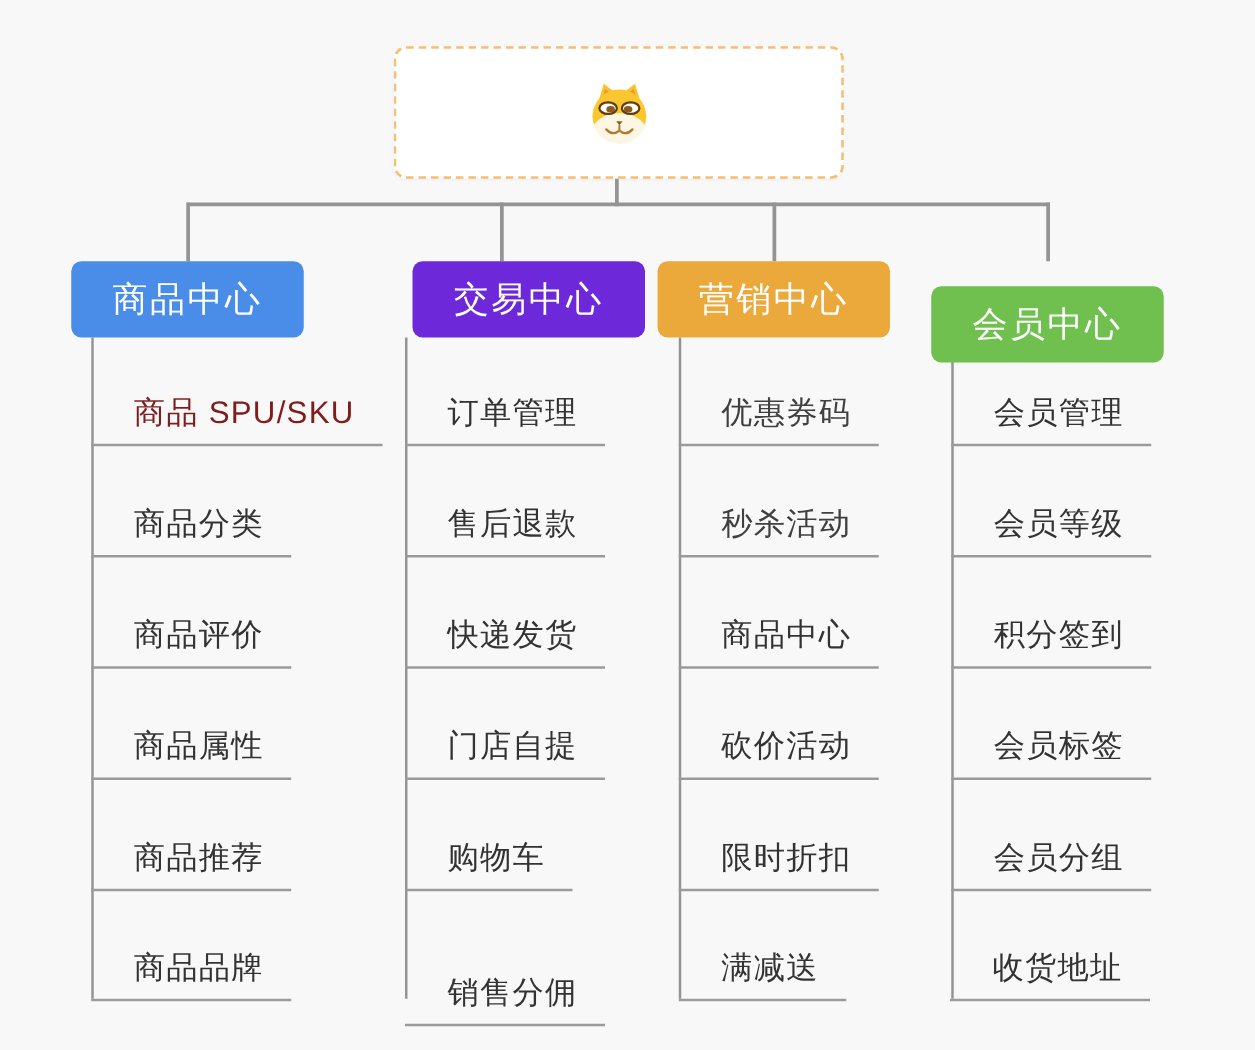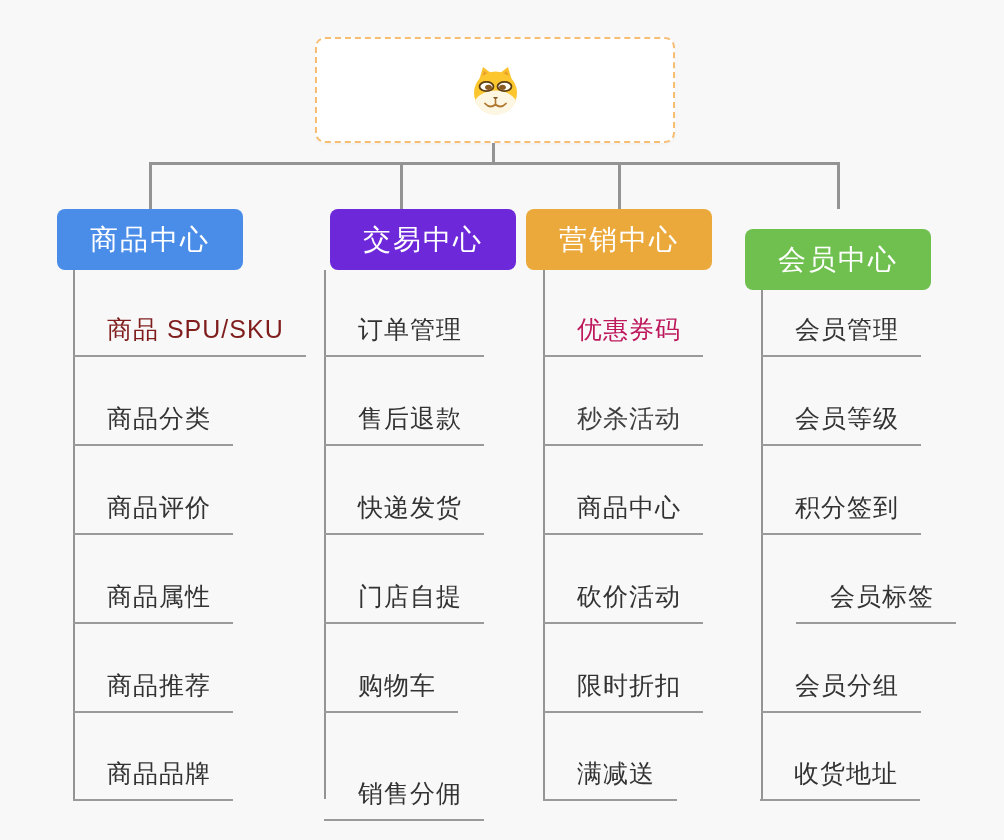--- a/index.html
+++ b/index.html
@@ -100,28 +100,28 @@
       <div class="leaf" style="left: 73px; top: 713px; color: rgb(51, 51, 51); border-bottom-color: rgb(154, 154, 154);">商品推荐</div>
       <div class="leaf" style="left: 73px; top: 801px; color: rgb(51, 51, 51); border-bottom-color: rgb(154, 154, 154);">商品品牌</div>
       <div class="branch-box" style="left: 308px; background: #6d28d9; margin-left: 22px;">交易中心</div>
       <div class="leaf" style="left: 324px; top: 357px; color: rgb(51, 51, 51); border-bottom-color: rgb(154, 154, 154);">订单管理</div>
       <div class="leaf" style="left: 324px; top: 446px; color: rgb(51, 51, 51); border-bottom-color: rgb(154, 154, 154);">售后退款</div>
       <div class="leaf" style="left: 324px; top: 535px; color: rgb(51, 51, 51); border-bottom-color: rgb(154, 154, 154);">快递发货</div>
       <div class="leaf" style="left: 324px; top: 624px; color: rgb(51, 51, 51); border-bottom-color: rgb(154, 154, 154);">门店自提</div>
       <div class="leaf" style="left: 324px; top: 713px; color: rgb(51, 51, 51); border-bottom-color: rgb(154, 154, 154);">购物车</div>
       <div class="leaf" style="left: 324px; top: 801px; color: rgb(51, 51, 51); border-bottom-color: rgb(154, 154, 154); margin-top: 20px;">销售分佣</div>
       <div class="branch-box" style="left: 526px; background: rgb(235, 169, 60);">营销中心</div>
-      <div class="leaf" style="left: 543px; top: 357px; color: #be185d; border-bottom-color: rgb(154, 154, 154);">优惠券码</div>
+      <div class="leaf" style="left: 543px; top: 357px; color: #404040; border-bottom-color: rgb(154, 154, 154);">优惠券码</div>
       <div class="leaf" style="left: 543px; top: 446px; color: #404040; border-bottom-color: rgb(154, 154, 154);">秒杀活动</div>
       <div class="leaf" style="left: 543px; top: 535px; color: rgb(51, 51, 51); border-bottom-color: rgb(154, 154, 154);">商品中心</div>
       <div class="leaf" style="left: 543px; top: 624px; color: rgb(51, 51, 51); border-bottom-color: rgb(154, 154, 154);">砍价活动</div>
       <div class="leaf" style="left: 543px; top: 713px; color: rgb(51, 51, 51); border-bottom-color: rgb(154, 154, 154);">限时折扣</div>
       <div class="leaf" style="left: 543px; top: 801px; color: rgb(51, 51, 51); border-bottom-color: rgb(154, 154, 154);">满减送</div>
       <div class="branch-box" style="left: 745px; background: rgb(111, 192, 79); margin-top: 20px;">会员中心</div>
       <div class="leaf" style="left: 761px; top: 357px; color: rgb(51, 51, 51); border-bottom-color: rgb(154, 154, 154);">会员管理</div>
       <div class="leaf" style="left: 761px; top: 446px; color: rgb(51, 51, 51); border-bottom-color: rgb(154, 154, 154);">会员等级</div>
       <div class="leaf" style="left: 761px; top: 535px; color: rgb(51, 51, 51); border-bottom-color: rgb(154, 154, 154);">积分签到</div>
-      <div class="leaf" style="left: 761px; top: 624px; color: rgb(51, 51, 51); border-bottom-color: rgb(154, 154, 154); margin-left: 35px;">会员标签</div>
+      <div class="leaf" style="left: 761px; top: 624px; color: rgb(51, 51, 51); border-bottom-color: rgb(154, 154, 154);">会员标签</div>
       <div class="leaf" style="left: 761px; top: 713px; color: rgb(51, 51, 51); border-bottom-color: rgb(154, 154, 154);">会员分组</div>
       <div class="leaf" style="left: 760px; top: 801px; color: rgb(51, 51, 51); border-bottom-color: rgb(154, 154, 154);">收货地址</div>
     </div>
 
 </div>
 
 </body></html>

